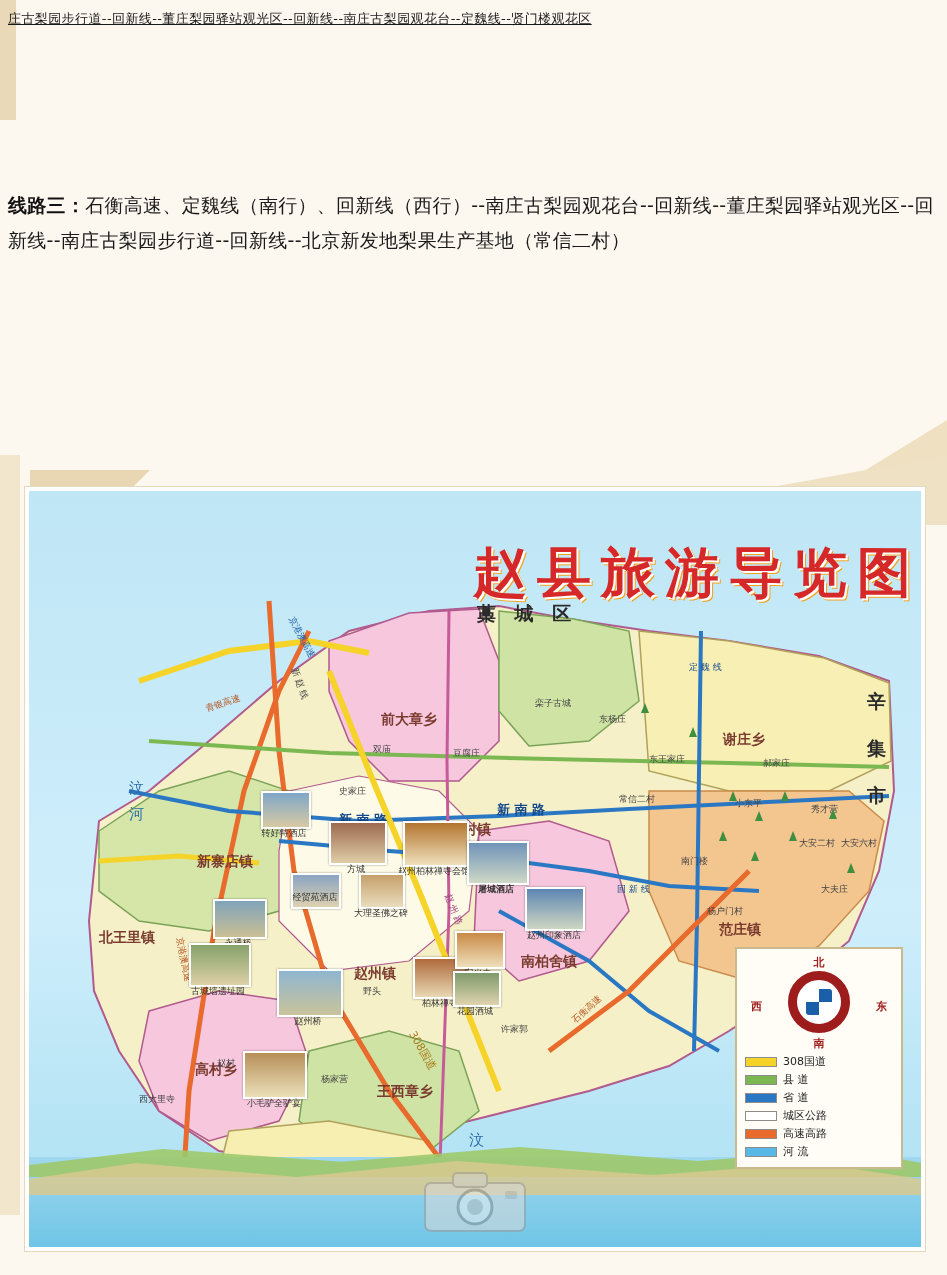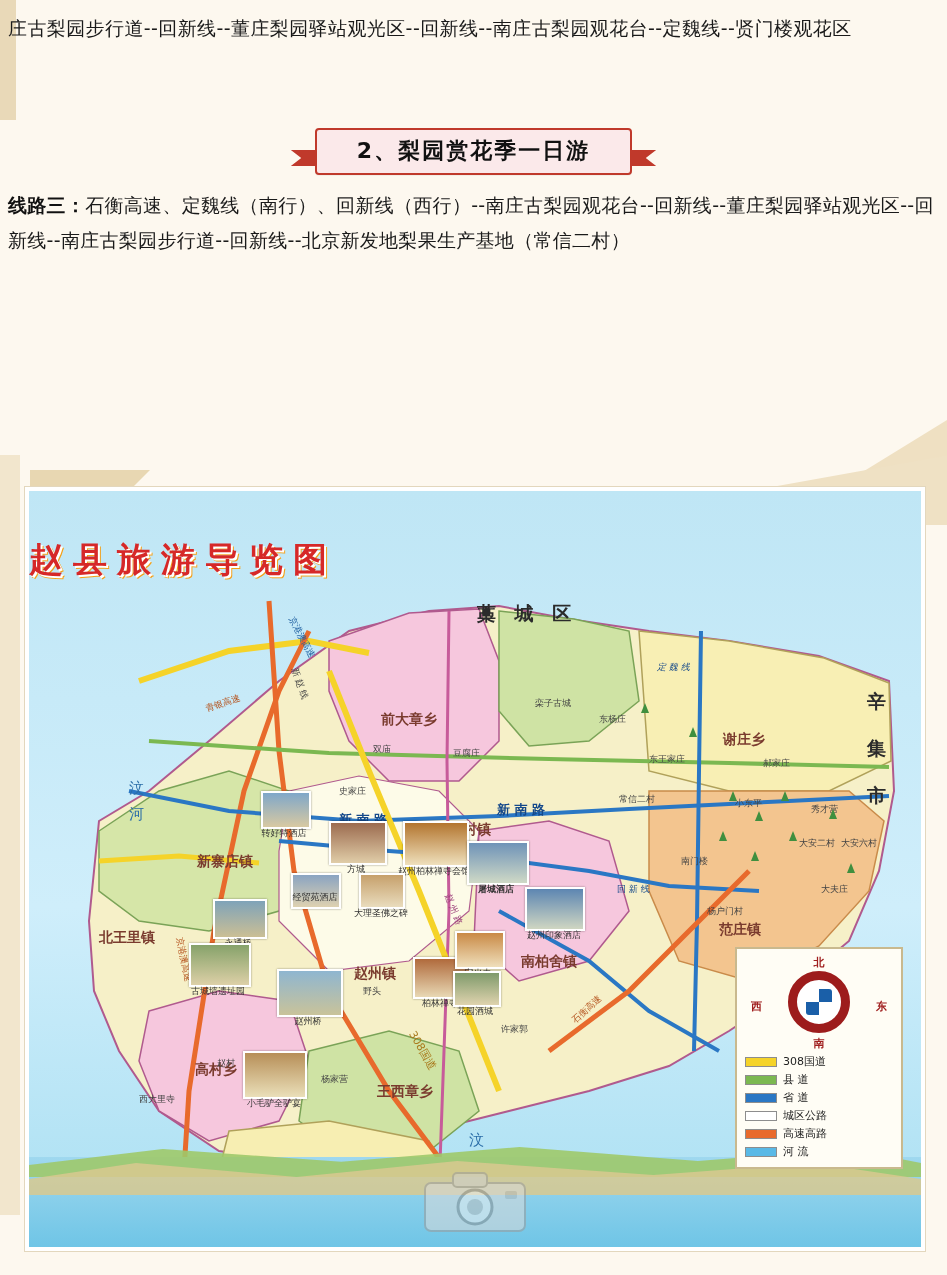--- a/index.html
+++ b/index.html
@@ -53,26 +53,27 @@
     position: absolute;
     left: 30px; top: 470px;
     width: 120px; height: 120px;
     background: #e8d7b2;
     clip-path: polygon(0 0, 100% 0, 0 100%);
   }
 
   .para-top {
     position: absolute;
     left: 8px;
-    top: 11px;
+    top: 2px;
     width: 930px;
-    font-size: 19px;
+    font-size: 13px;
     line-height: 34px;
     color: #1a1a1a;
     letter-spacing: .4px;
+    text-decoration: underline;
   }
 
   
   .ribbon-wrap {
     position: absolute;
     left: 0; right: 0;
     top: 128px;
     display: flex;
     justify-content: center;
     align-items: center;
@@ -136,23 +137,23 @@
     border: 4px solid #ffffff;
     box-sizing: border-box;
     overflow: hidden;
     background: linear-gradient(#bfe6f5 0%, #cfeefb 55%, #a9dff2 100%);
     box-shadow: 0 0 0 1px #e3d7bd;
   }
   .map-title {
     position: absolute;
     left: 0; right: 0;
     top: 46px;
-    text-align: left;
+    text-align: right;
     font-family: "DejaVu Serif", "Liberation Serif", serif;
-    font-size: 34px;
+    font-size: 54px;
     font-weight: bold;
     letter-spacing: 10px;
     color: #d62828;
     text-shadow: 2px 2px 0 #ffffff, 3px 3px 0 #f3a11a;
   }
   .map-label {
     position: absolute;
     font-size: 11px;
     color: #333;
     white-space: nowrap;
@@ -301,27 +302,20 @@
 <div class="page">
 
   <div class="corner-tl"></div>
   <div class="corner-bl"></div>
   <div class="deco-top-right"></div>
   <div class="deco-top-band"></div>
   <div class="deco-left-band"></div>
 
   <div class="para-top">庄古梨园步行道--回新线--董庄梨园驿站观光区--回新线--南庄古梨园观花台--定魏线--贤门楼观花区</div>
 
-  <div class="ribbon-wrap">
-    <div class="ribbon">
-      <span class="ribbon-tail-l"></span>
-      <span class="ribbon-tail-r"></span>
-      <span>2、梨园赏花季一日游</span>
-    </div>
-  </div>
 
   <div class="routes">
     <p>
       <span class="route-label">线路三：</span><span>石衡高速、定魏线（南行）、回新线（西行）--南庄古梨园观花台--回新线--董庄梨园驿站观光区--回新线--南庄古梨园步行道--回新线--北京新发地梨果生产基地（常信二村）</span>
     </p>
   </div>
 
   <div class="map-frame">
 
     <div class="shapes">
@@ -393,21 +387,21 @@
     <div class="map-label town" style="left:348px; top:592px;">王西章乡</div>
     <div class="map-label town" style="left:272px; top:684px;">沙河店镇</div>
 
     <div class="map-label small" style="left:250px; top:140px; transform:rotate(62deg); color:#1e5fa0;">京港澳高速</div>
     <div class="map-label small" style="left:254px; top:186px; transform:rotate(70deg);">新 赵 线</div>
     <div class="map-label small" style="left:176px; top:206px; transform:rotate(-18deg); color:#b5541f;">青银高速</div>
     <div class="map-label" style="left:310px; top:320px; font-size:13px; font-weight:bold; color:#14488a;">新 南 路</div>
     <div class="map-label" style="left:468px; top:310px; font-size:13px; font-weight:bold; color:#14488a;">新 南 路</div>
     <div class="map-label small" style="left:540px; top:512px; transform:rotate(-42deg); color:#b5541f;">石衡高速</div>
     <div class="map-label small" style="left:372px; top:552px; transform:rotate(60deg); color:#a9791c; font-size:11px;">308国道</div>
-    <div class="map-label small" style="left:628px; top:170px; color:#14488a;font-style:italic;">定 魏 线</div>
+    <div class="map-label small" style="left:660px; top:170px; color:#14488a;">定 魏 线</div>
     <div class="map-label small" style="left:132px; top:462px; transform:rotate(78deg); color:#b5541f;">京港澳高速</div>
     <div class="map-label small" style="left:408px; top:412px; transform:rotate(68deg); color:#9b3f7a;">赵 州 路</div>
     <div class="map-label small" style="left:588px; top:392px; color:#14488a;">回 新 线</div>
 
     <div class="map-label small" style="left:344px; top:252px;">双庙</div>
     <div class="map-label small" style="left:424px; top:256px;">豆腐庄</div>
     <div class="map-label small" style="left:310px; top:294px;">史家庄</div>
     <div class="map-label small" style="left:506px; top:206px;">栾子古城</div>
     <div class="map-label small" style="left:570px; top:222px;">东杨庄</div>
     <div class="map-label small" style="left:620px; top:262px;">东王家庄</div>

